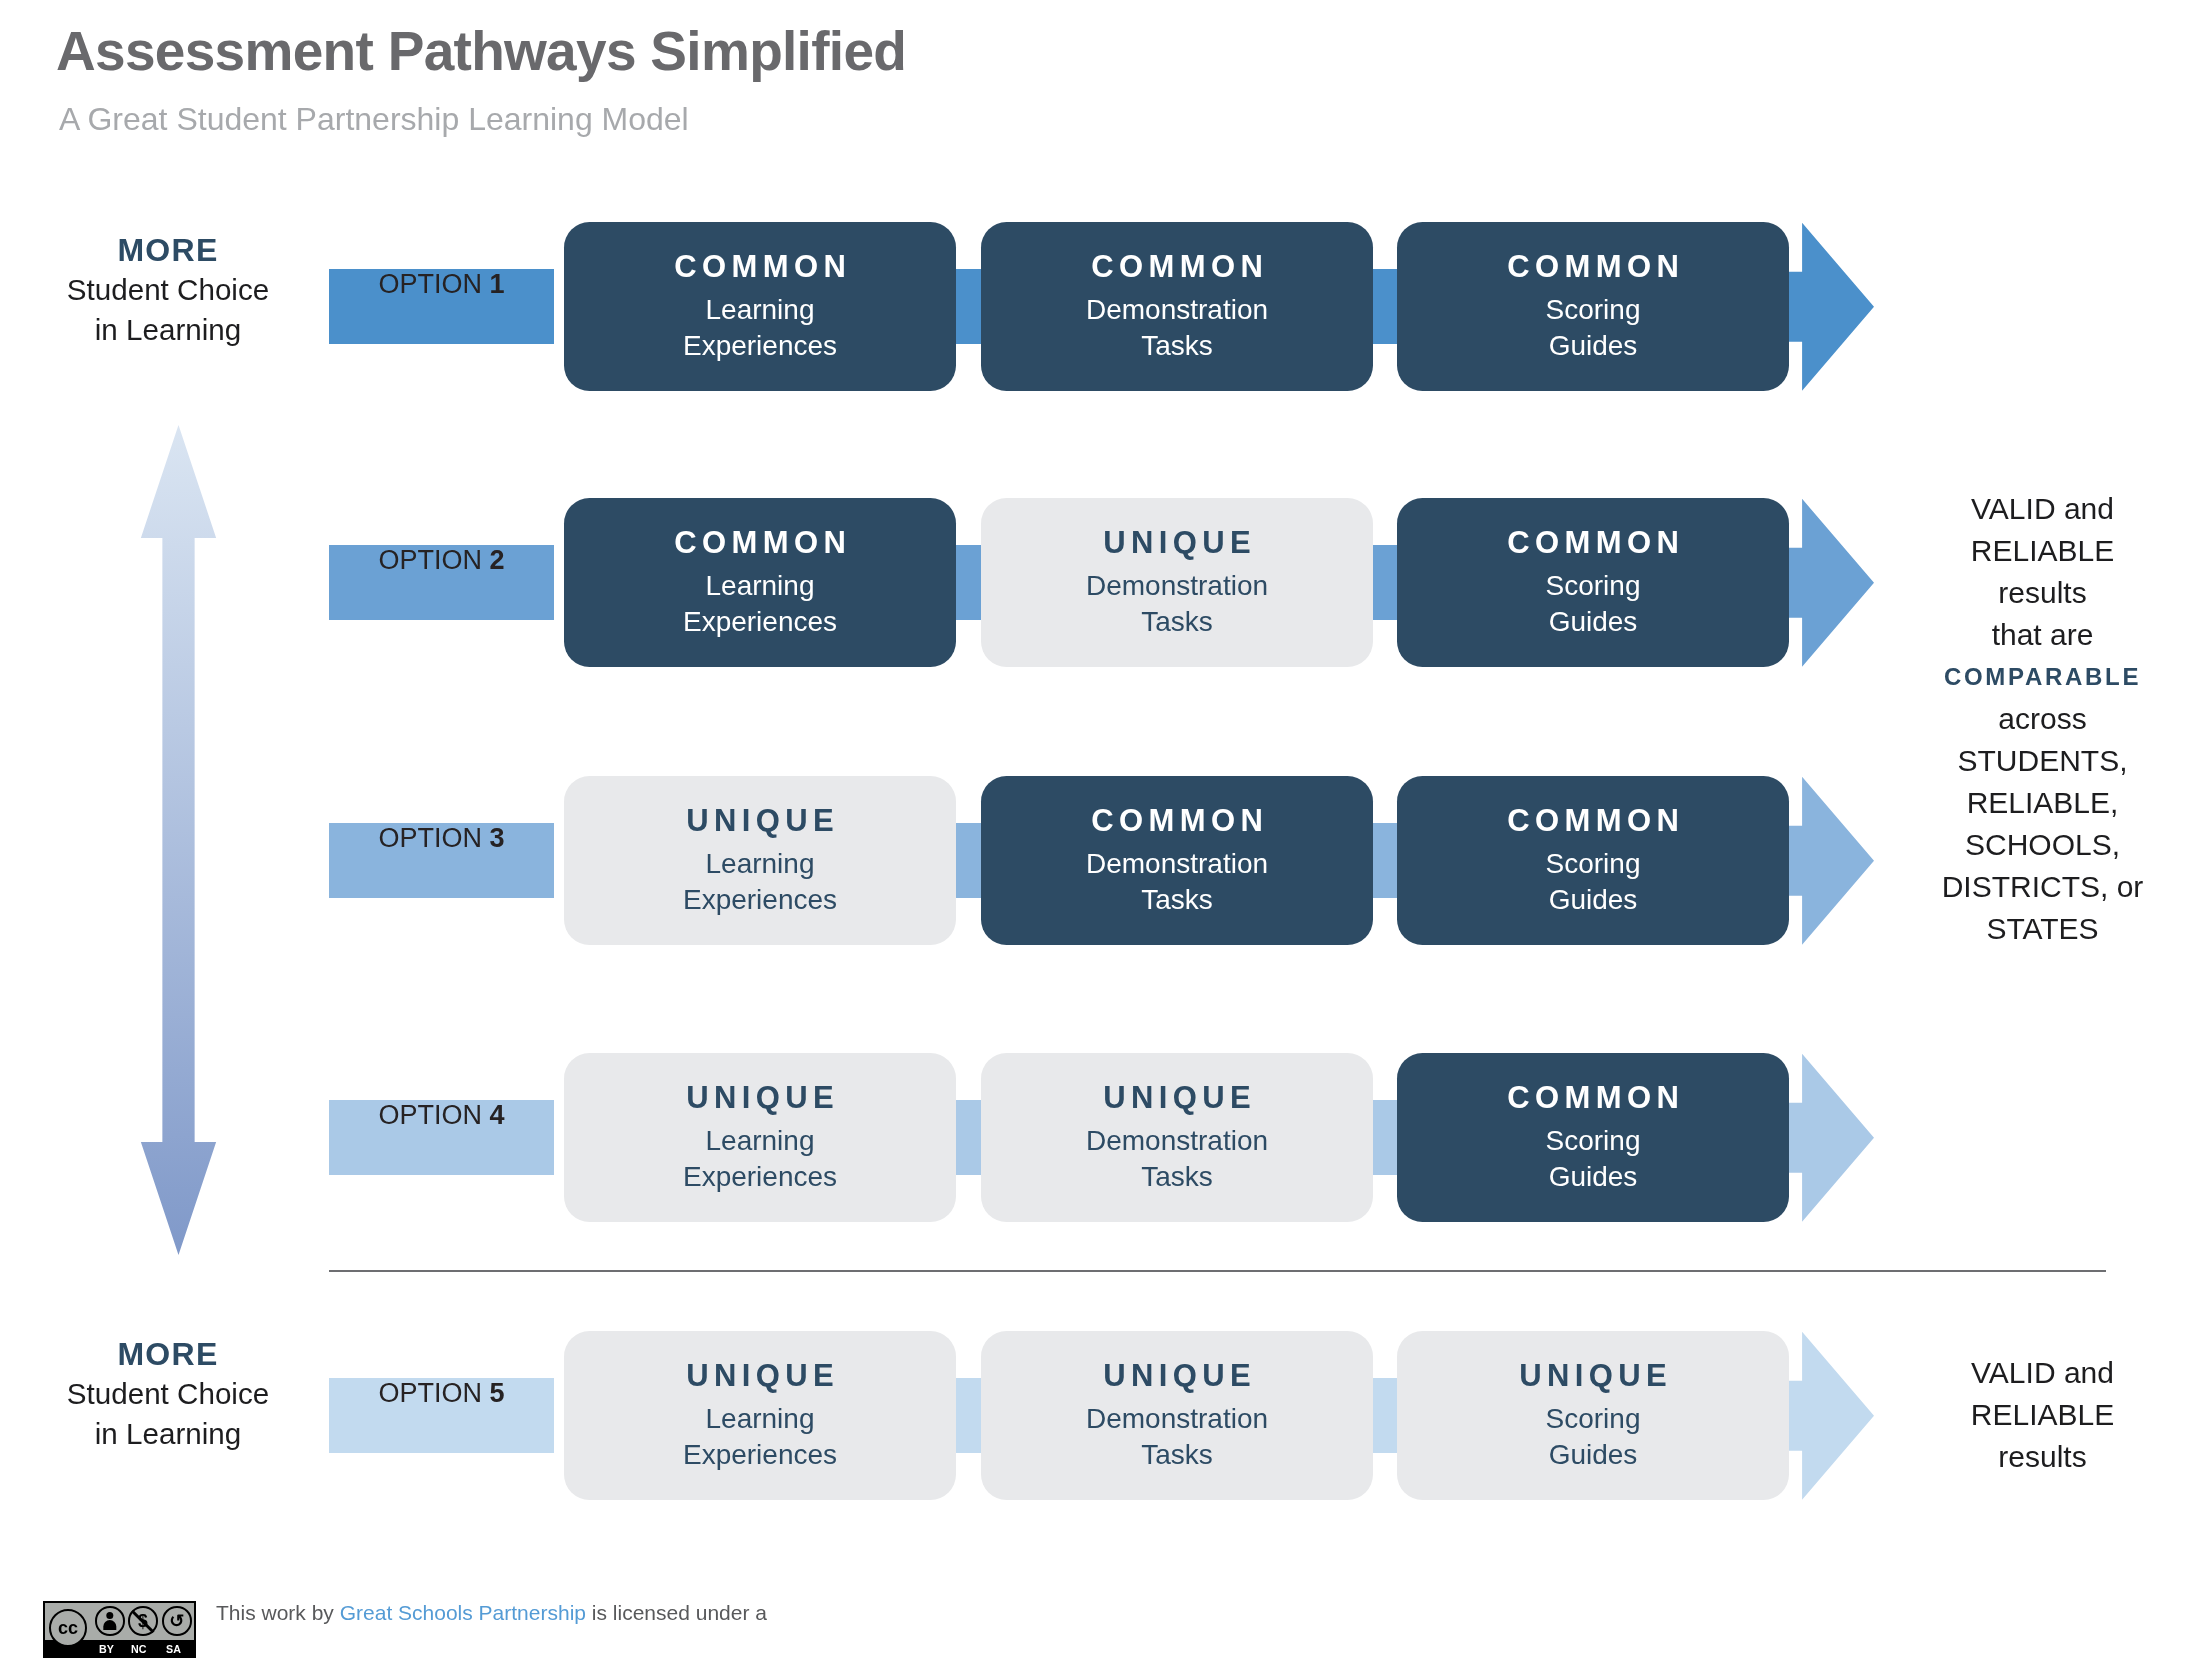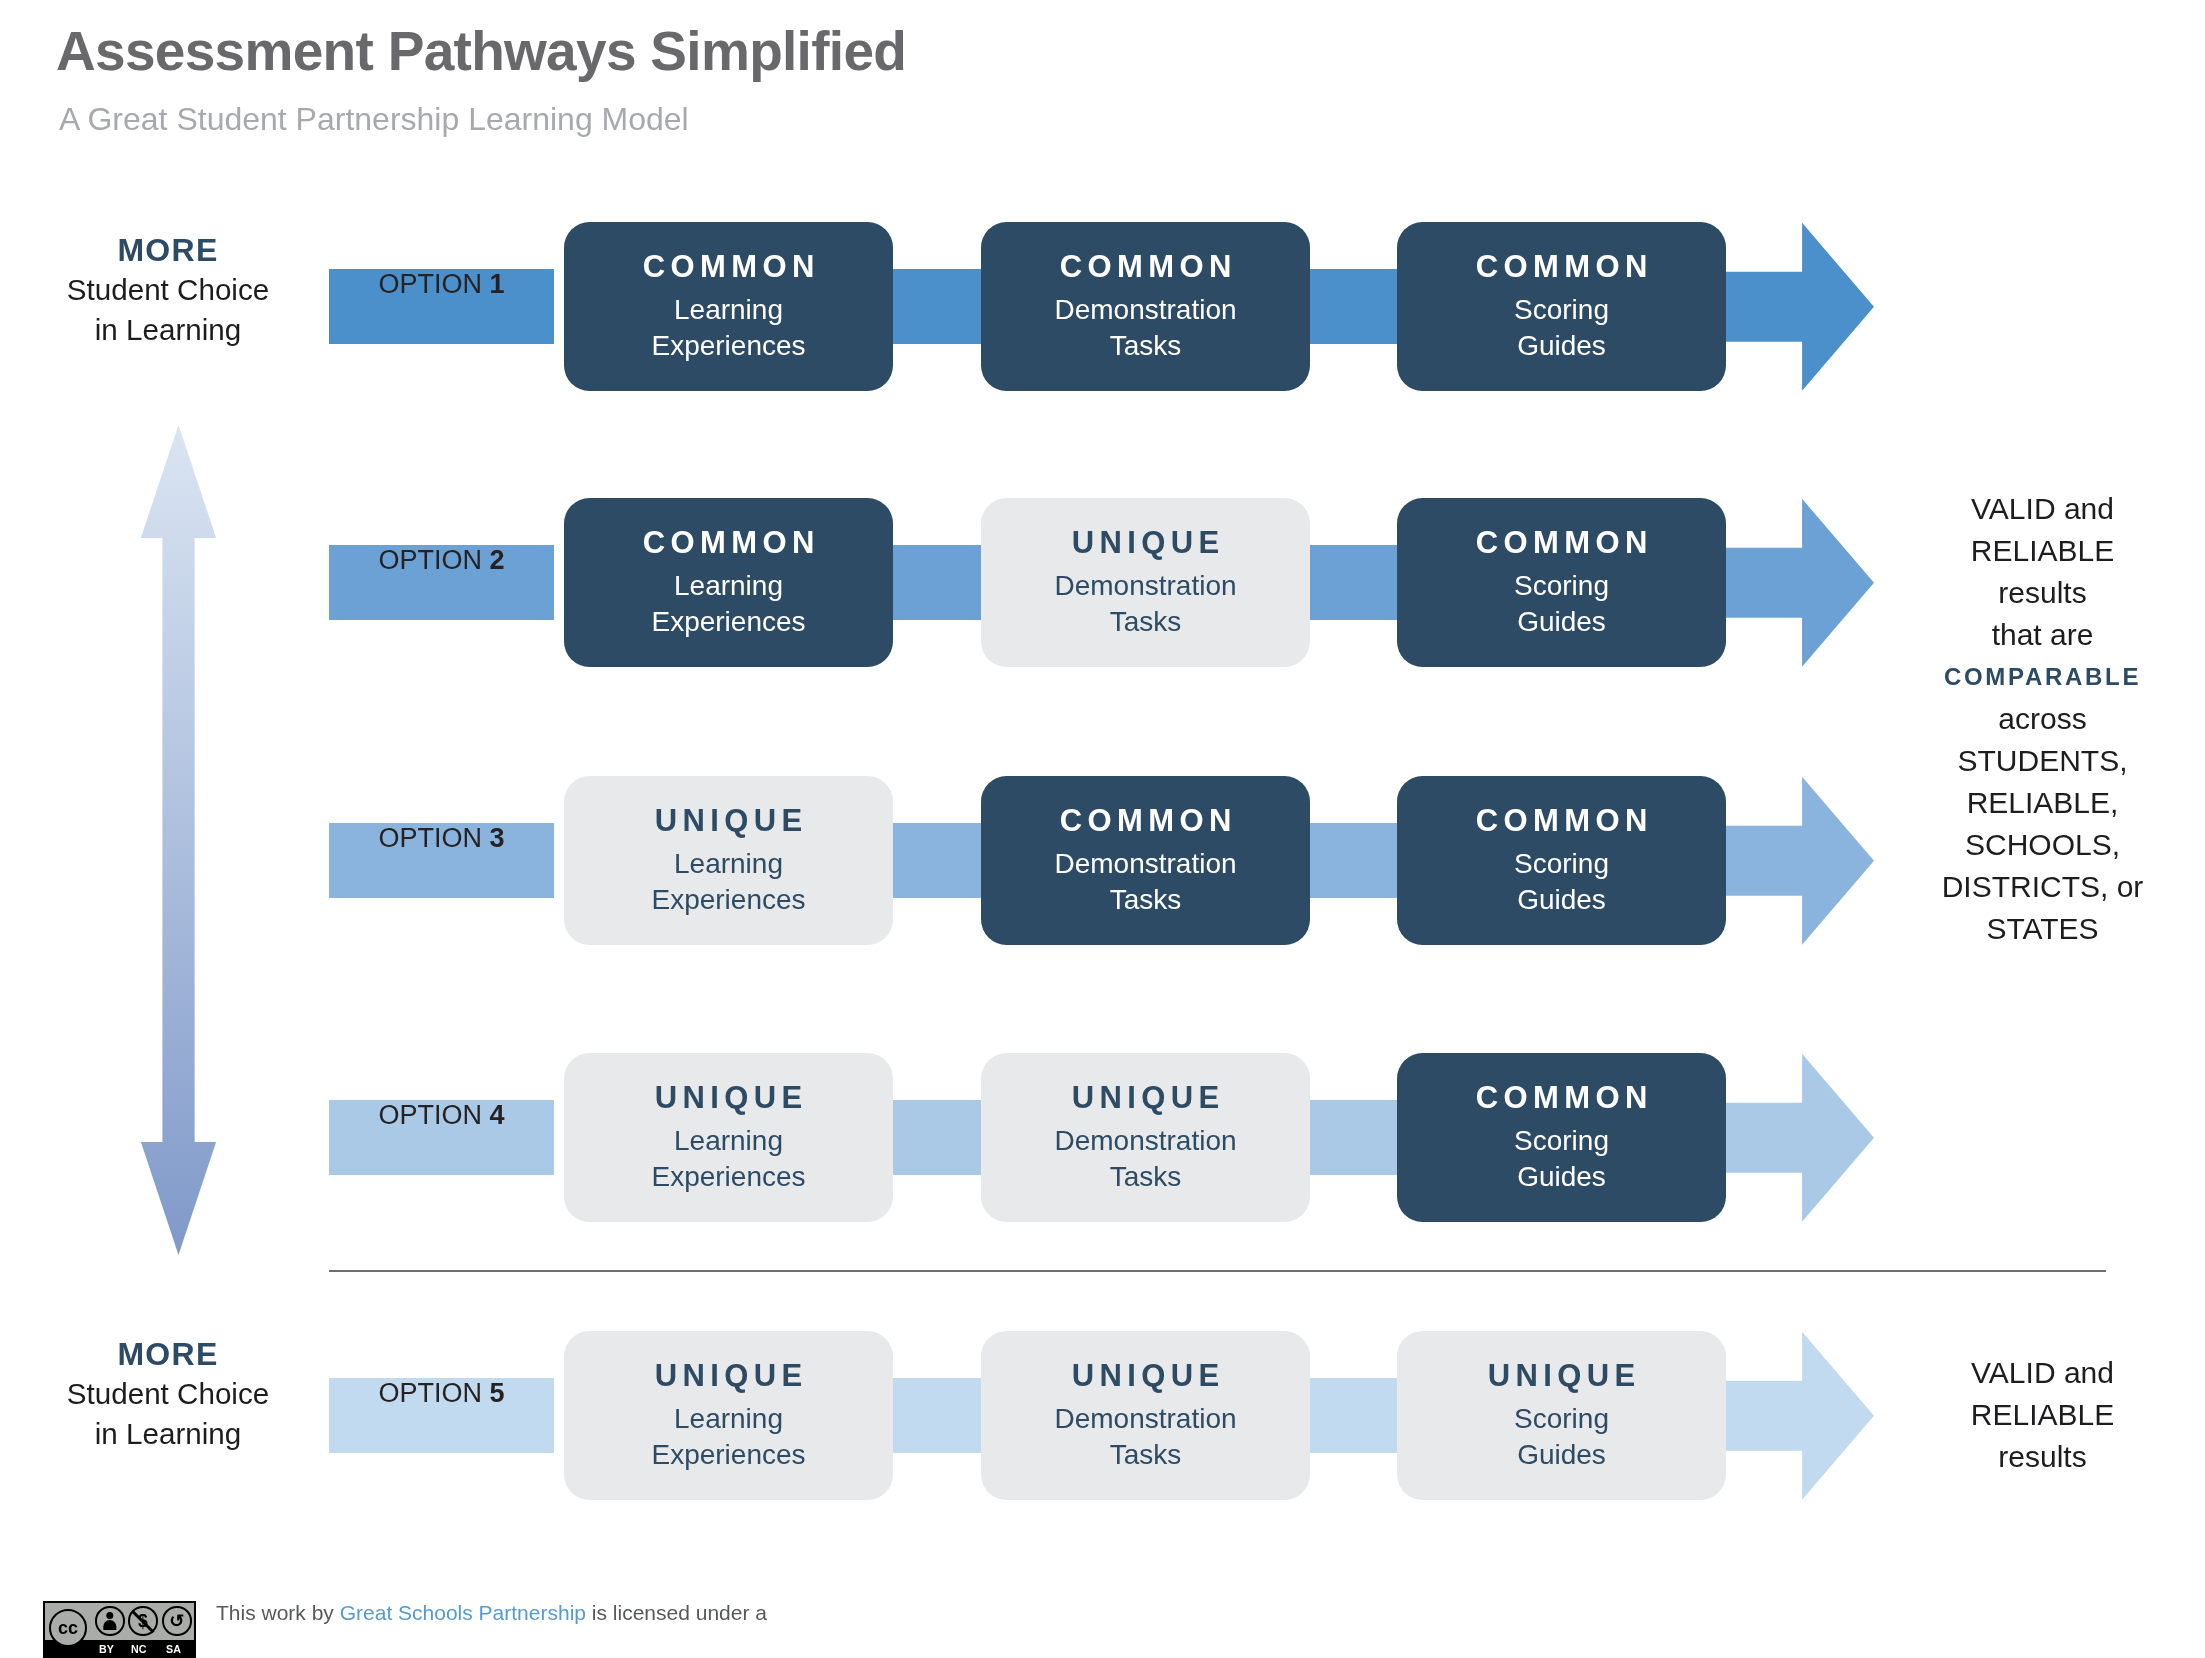--- a/index.html
+++ b/index.html
@@ -20,21 +20,21 @@
   
   .row{position:absolute;left:0;width:2205px;height:169px;}
   .r1{top:222px;--a:#4b90cb;}
   .r2{top:498px;--a:#6ba1d4;}
   .r3{top:776px;--a:#8ab4dd;}
   .r4{top:1053px;--a:#aac9e7;}
   .r5{top:1331px;--a:#c2daef;}
   .tab{position:absolute;left:329px;top:47px;width:225px;height:75px;background:var(--a);
        display:flex;align-items:flex-start;justify-content:center;font-size:27px;color:#262223;z-index:0;}
   .tab b{font-weight:700;margin-left:7.4px;}
-  .box{position:absolute;top:0;width:329px;height:169px;border-radius:25.5px;z-index:2;
+  .box{position:absolute;top:0;width:392px;height:169px;border-radius:25.5px;z-index:2;
        display:flex;flex-direction:column;align-items:center;justify-content:center;text-align:center;}
   .b1{left:564px;}.b2{left:981px;}.b3{left:1397px;}
   .common{background:#2d4b64;color:#ffffff;}
   .unique{background:#e8e9eb;color:#2d4b64;}
   .kind{font-weight:700;font-size:31px;letter-spacing:5.4px;padding-left:5.4px;margin-bottom:6.7px;}
   .l{font-size:28px;line-height:36px;font-weight:400;}
   .conn{position:absolute;top:47px;width:114px;height:75px;background:var(--a);z-index:1;}
   .c1{left:880px;}.c2{left:1296px;}
   .arrow{position:absolute;left:1721px;top:-2.7px;width:153px;height:175px;background:var(--a);
          clip-path:polygon(0% 30%,53% 30%,53% 2%,100% 50%,53% 98%,53% 70%,0% 70%);}

